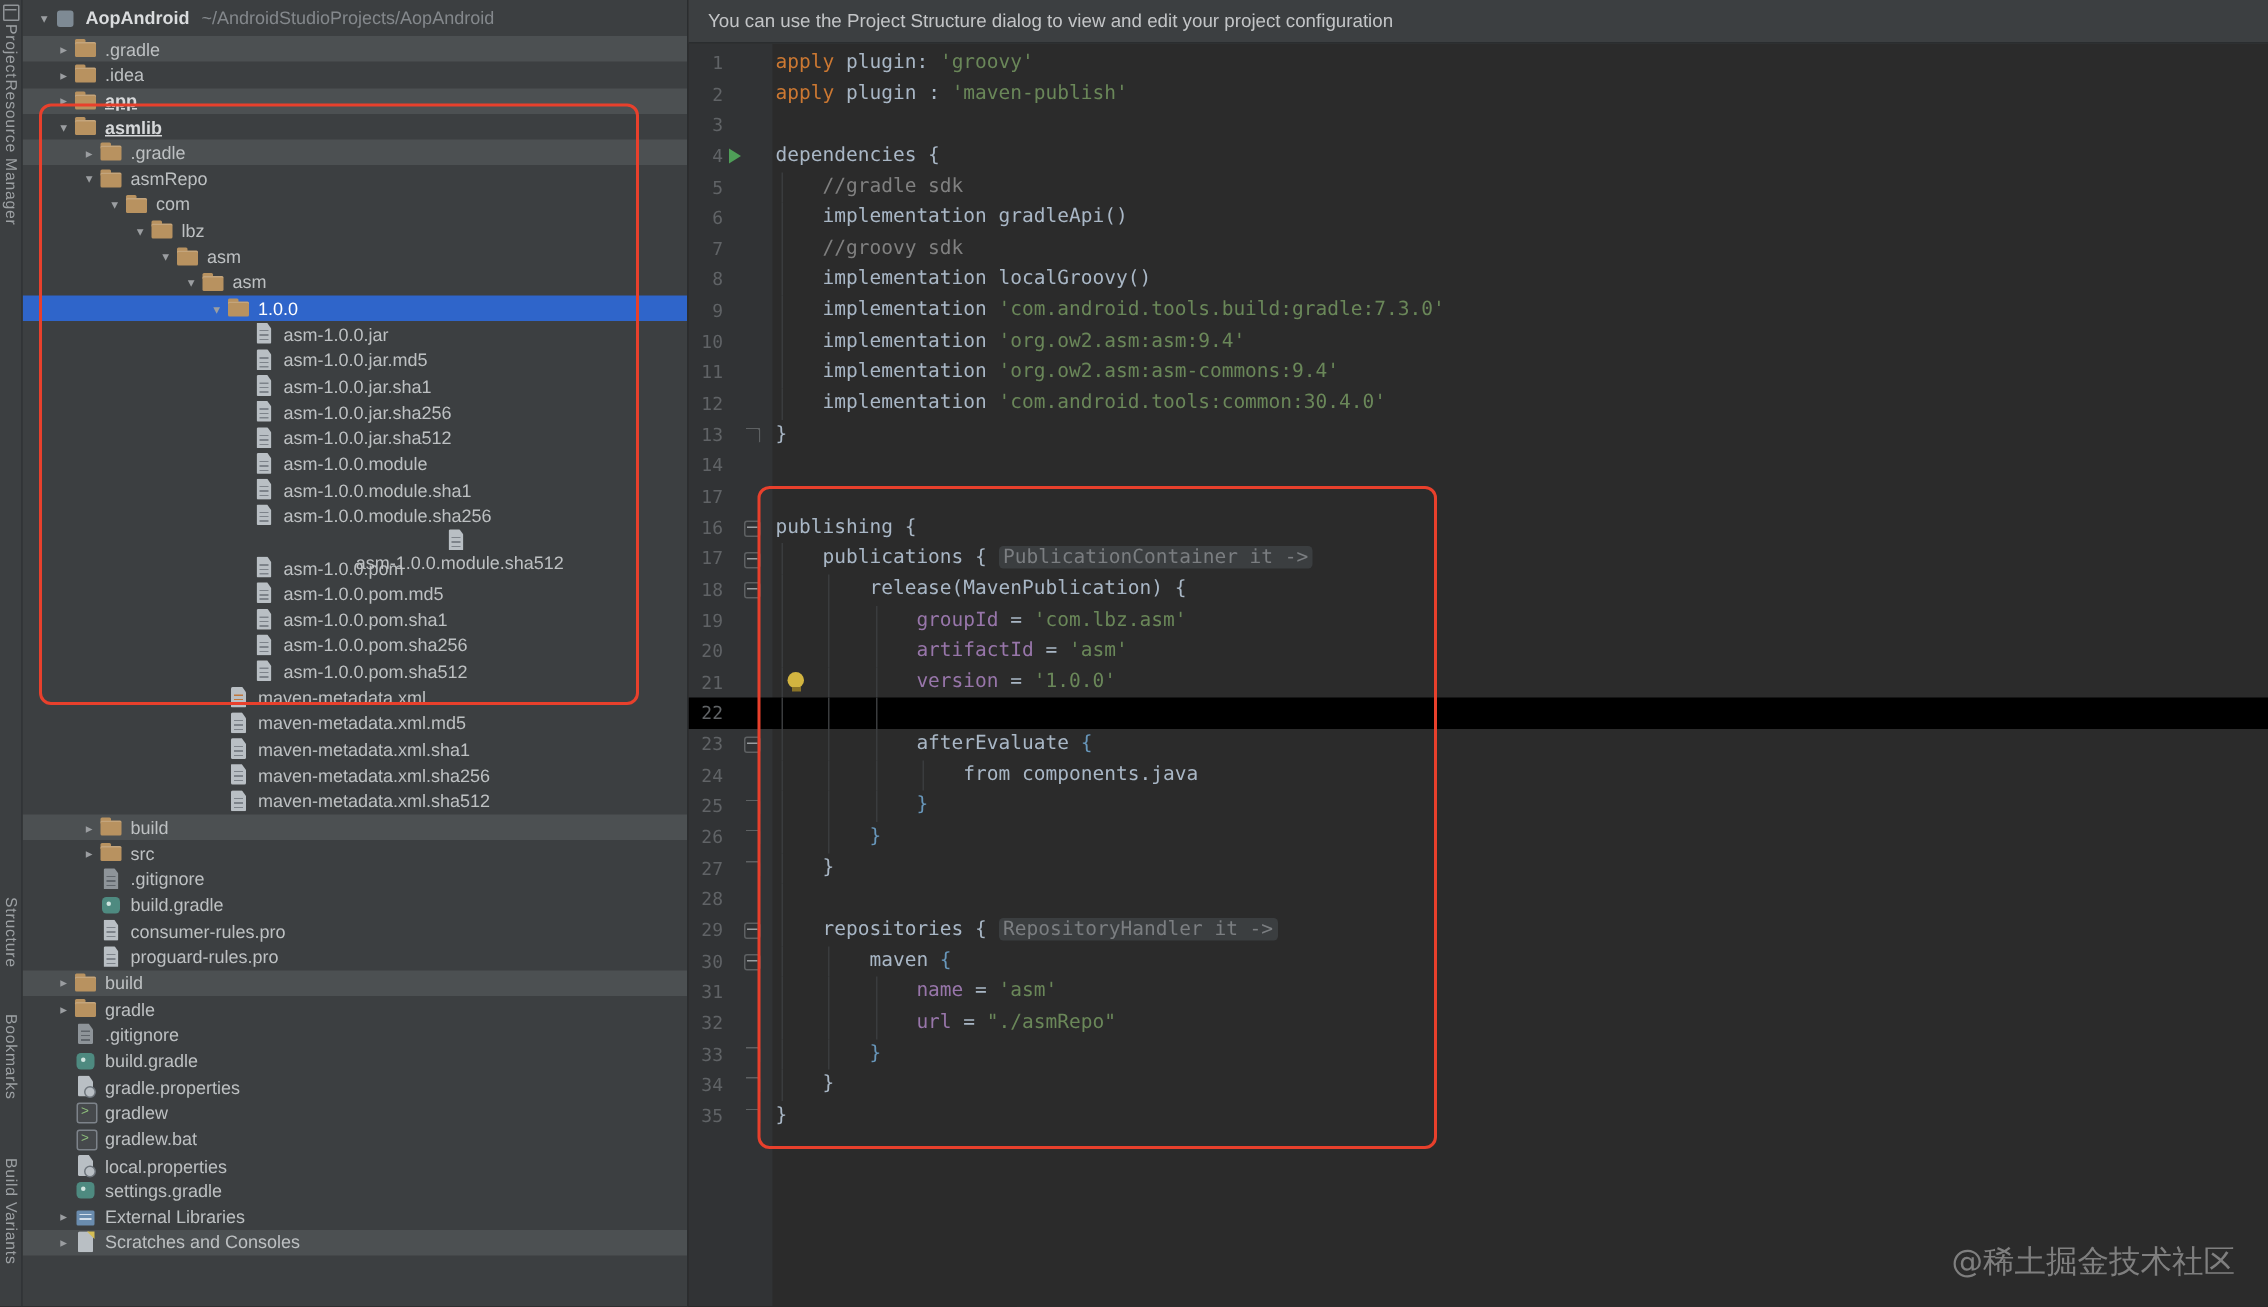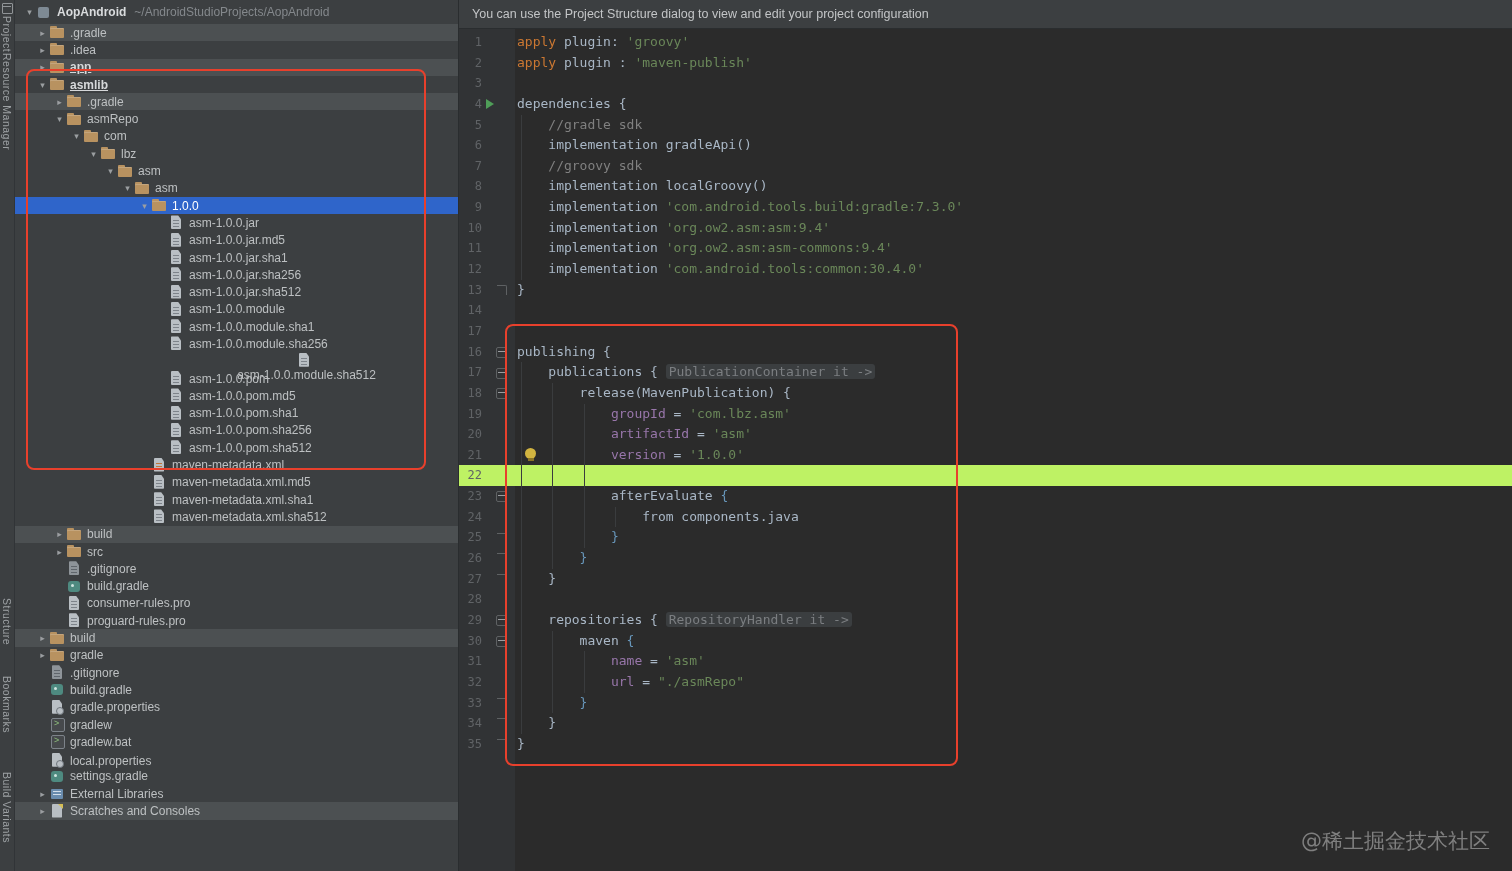--- a/index.html
+++ b/index.html
@@ -47,21 +47,21 @@
   .ic-script::after{content:">";position:absolute;left:5px;top:1px;font-size:9px;color:#8fc07c;}
   .ic-lib::before{content:"";position:absolute;left:2px;top:3px;width:12px;height:10px;background:#6a8cae;border-radius:1px;}
   .ic-lib::after{content:"";position:absolute;left:4px;top:5px;width:8px;height:5px;background:repeating-linear-gradient(to bottom,#d3deea 0 1px,transparent 1px 3px);}
 
   
   .editor{flex:1;display:flex;flex-direction:column;background:#2b2b2b;min-width:0;}
   .banner{height:28px;flex:none;background:#3c3f41;border-bottom:1px solid #2a2d2f;display:flex;align-items:center;padding-left:13px;font-size:12.5px;color:#c3c5c7;}
   .codewrap{position:relative;flex:1;font-family:"DejaVu Sans Mono",monospace;font-size:13px;padding-top:3px;overflow:hidden;}
   .gutterbg{position:absolute;left:0;top:0;bottom:0;width:56px;background:#313335;}
   .cl{position:relative;height:20.65px;line-height:20.65px;display:flex;white-space:pre;}
-  .cl.caret{background:#bef264;}
+  .cl.caret{background:#000000;}
   .ln{width:23px;flex:none;text-align:right;color:#606366;font-size:12px;position:relative;z-index:1;}
   .gut{width:33px;flex:none;position:relative;z-index:1;}
   .ct{position:relative;flex:1;padding-left:2px;color:#a9b7c6;}
   .guide{position:absolute;top:0;bottom:0;width:1px;background:#3a3c3e;}
   .hint{background:#3b3e40;border-radius:3px;padding:0 3px;}
   .runarrow{position:absolute;left:4px;top:50%;transform:translateY(-50%);width:0;height:0;border-left:8px solid #4f9e58;border-top:5px solid transparent;border-bottom:5px solid transparent;}
   .foldbox{position:absolute;right:8px;top:50%;margin-top:-5px;width:9px;height:9px;border:1px solid #5e6163;border-radius:2px;}
   .foldbox::after{content:"";position:absolute;left:1px;right:1px;top:3px;height:1px;background:#9a9da0;}
   .foldendm{position:absolute;right:8px;top:50%;margin-top:-5px;width:9px;height:9px;border-top:1px solid #5e6163;border-right:1px solid #5e6163;border-radius:0 2px 0 0;}
   .bulb{position:absolute;left:66px;top:419px;width:11px;height:11px;background:#d2b440;border-radius:50%;z-index:3;}
@@ -227,20 +227,25 @@
         </div>
         <div class="trow" style="padding-left: 123px;">
           <span class="chev"></span>
           <span class="ic ic-file"></span>
           <span class="tlbl">maven-metadata.xml.md5</span>
         </div>
         <div class="trow" style="padding-left: 123px;">
           <span class="chev"></span>
           <span class="ic ic-file"></span>
           <span class="tlbl">maven-metadata.xml.sha1</span>
+        </div>
+        <div class="trow" style="padding-left: 123px;">
+          <span class="chev"></span>
+          <span class="ic ic-file"></span>
+          <span class="tlbl">maven-metadata.xml.sha256</span>
         </div>
         <div class="trow" style="padding-left: 123px;">
           <span class="chev"></span>
           <span class="ic ic-file"></span>
           <span class="tlbl">maven-metadata.xml.sha512</span>
         </div>
         <div class="trow bar" style="padding-left: 38px;">
           <span class="chev">▸</span>
           <span class="ic ic-folder"></span>
           <span class="tlbl">build</span>

